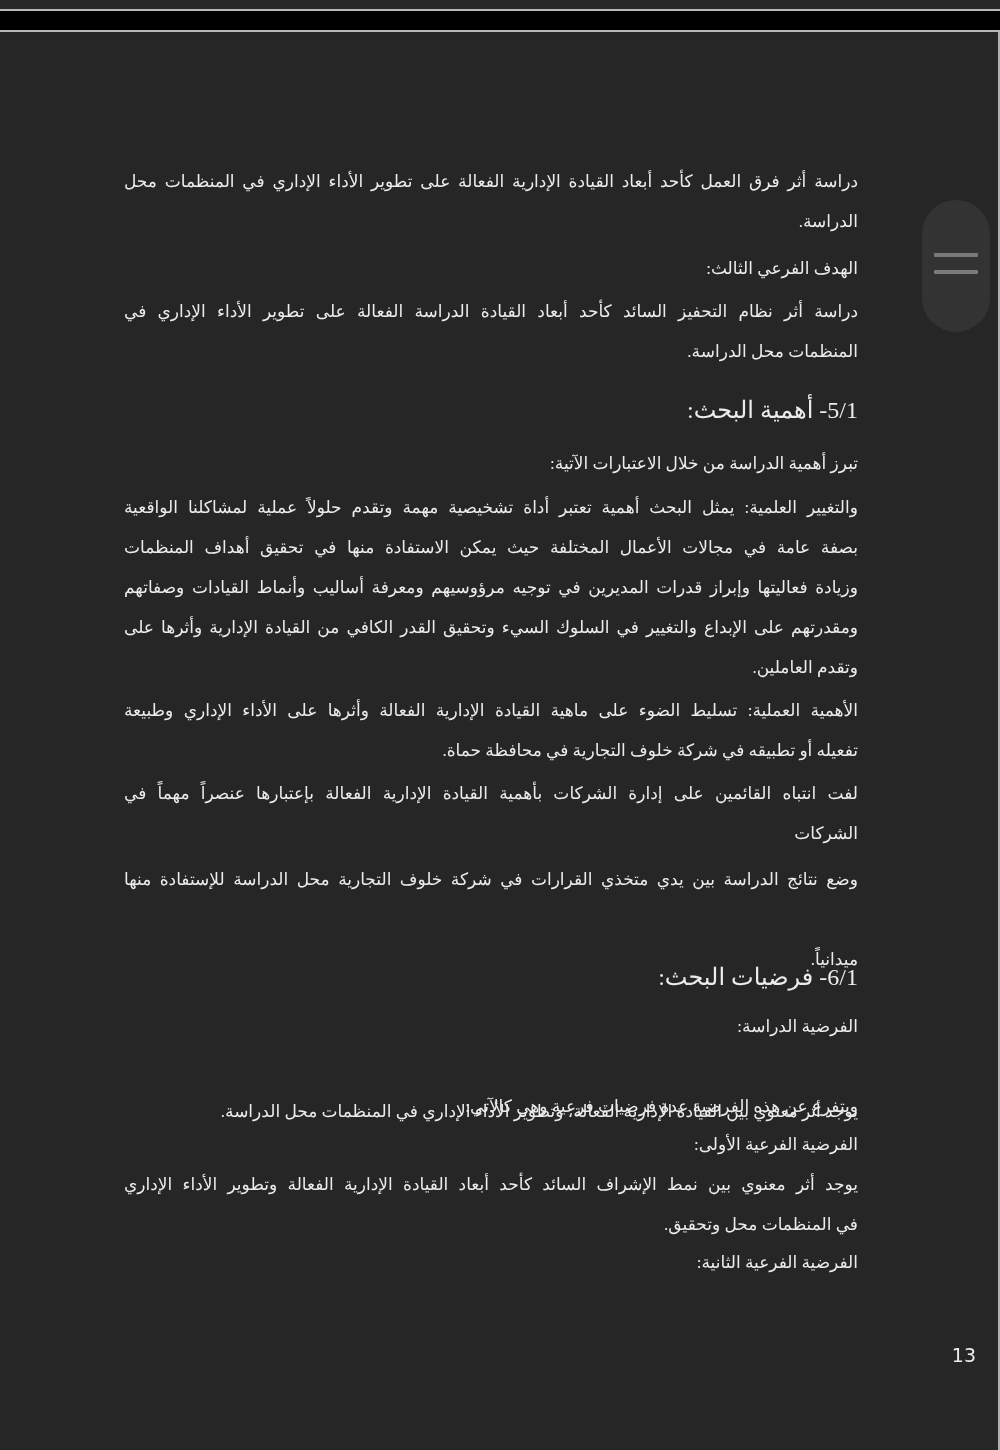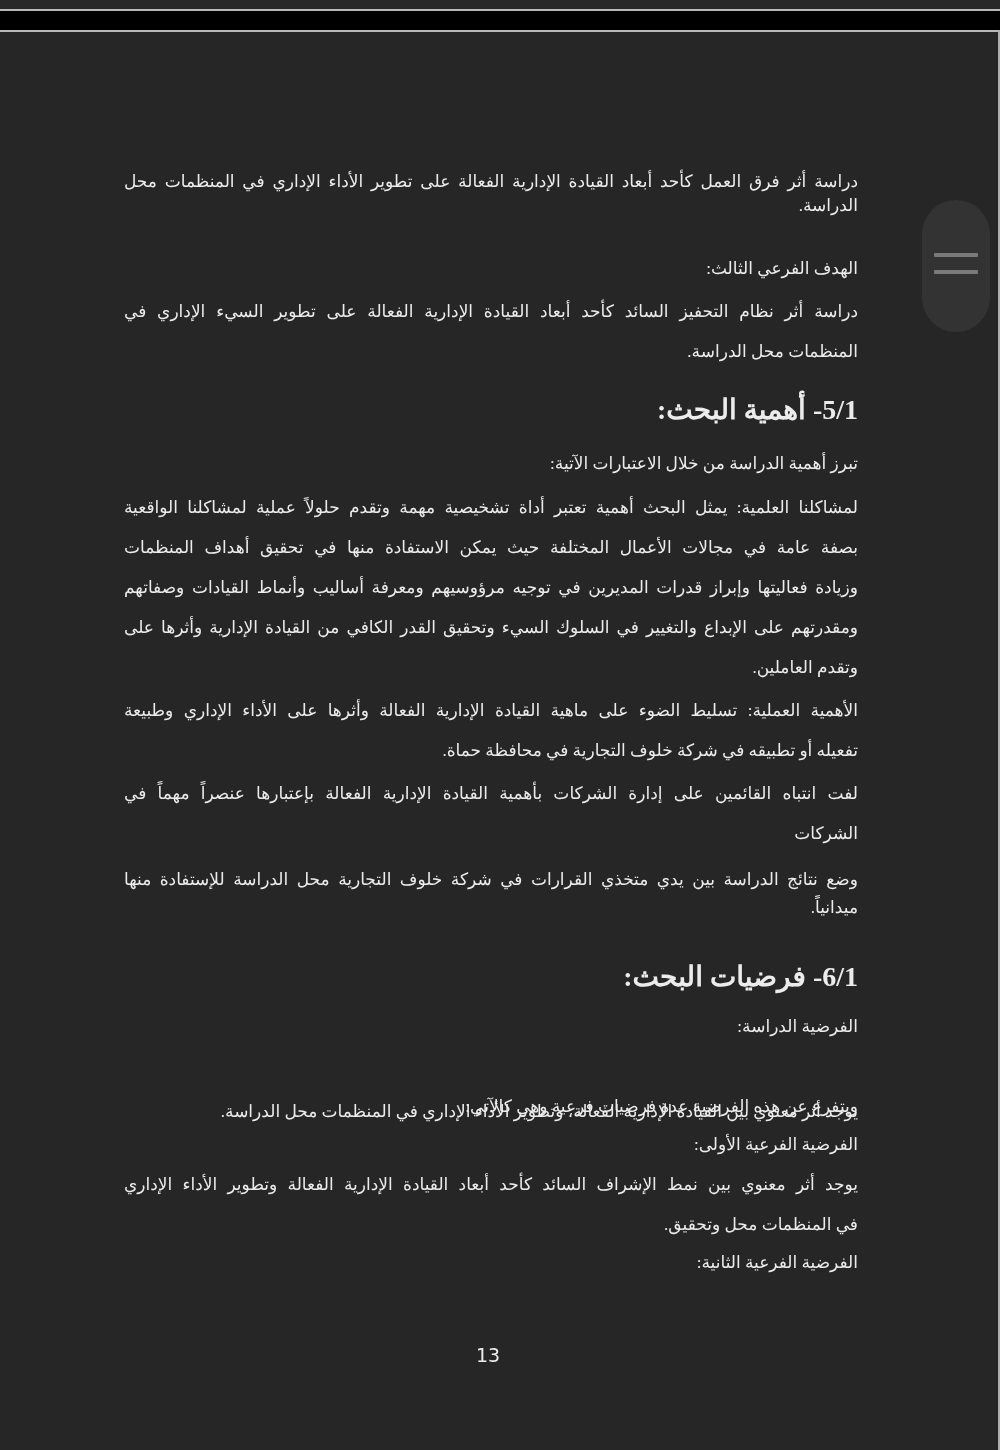--- a/index.html
+++ b/index.html
@@ -20,61 +20,61 @@
   .content {
     position: absolute; left: 124px; width: 734px; top: 160px;
     direction: rtl; text-align: justify;
     color: #ececec;
     font-family: "Liberation Serif", "DejaVu Serif", serif;
     font-size: 17px;
   }
   .line { position: absolute; right: 0; width: 734px; white-space: nowrap; line-height: 24px; }
   .just { text-align: justify; text-align-last: justify; margin-left: 42px; }
   .b { font-weight: normal; }
-  .h { font-weight: bold; font-size: 28px; line-height: 28px; }
+  .h { font-weight: normal; font-size: 24px; line-height: 28px; }
   .scroll-handle {
     position: absolute; left: 922px; top: 200px; width: 68px; height: 132px;
     border-radius: 34px; background: #333333;
   }
   .scroll-handle .bar { position: absolute; left: 12px; width: 44px; height: 4px; background: #7a7a7a; border-radius: 1px; }
   .pagenum {
-    position: absolute; left: 0; width: 976px; top: 1344px; text-align: center;
+    position: absolute; left: 0; width: 976px; top: 1344px; text-align: right;
     color: #ececec; font-family: "DejaVu Sans", sans-serif; font-size: 19px;
   }
 </style>
 </head>
 <body>
 
 <div class="topstrip-a"></div>
 <div class="topline" style="top:9px"></div>
 <div class="blackbar"></div>
 <div class="topline" style="top:30px"></div>
 
 <div class="page"></div>
 <div class="rightedge"></div>
 
 <div class="content">
   <div class="line just" style="top:10px">دراسة أثر فرق العمل كأحد أبعاد القيادة الإدارية الفعالة على تطوير الأداء الإداري في المنظمات محل</div>
-  <div class="line" style="top:34px">الدراسة.</div>
+  <div class="line" style="top:50px">الدراسة.</div>
   <div class="line b" style="top:97px">الهدف الفرعي الثالث:</div>
-  <div class="line just" style="top:140px">دراسة أثر نظام التحفيز السائد كأحد أبعاد القيادة الإدارية الفعالة على تطوير السيء الإداري في</div>
+  <div class="line just" style="top:140px">دراسة أثر نظام التحفيز السائد كأحد أبعاد القيادة الدراسة الفعالة على تطوير الأداء الإداري في</div>
   <div class="line" style="top:180px">المنظمات محل الدراسة.</div>
   <div class="line h" style="top:236px">5/1- أهمية البحث:</div>
   <div class="line" style="top:292px">تبرز أهمية الدراسة من خلال الاعتبارات الآتية:</div>
-  <div class="line just" style="top:336px"><span class="b">لمشاكلنا العلمية:</span><span> يمثل البحث أهمية تعتبر أداة تشخيصية مهمة وتقدم حلولاً عملية لمشاكلنا الواقعية</span></div>
+  <div class="line just" style="top:336px"><span class="b">والتغيير العلمية:</span><span> يمثل البحث أهمية تعتبر أداة تشخيصية مهمة وتقدم حلولاً عملية لمشاكلنا الواقعية</span></div>
   <div class="line just" style="top:376px">بصفة عامة في مجالات الأعمال المختلفة حيث يمكن الاستفادة منها في تحقيق أهداف المنظمات</div>
   <div class="line just" style="top:416px">وزيادة فعاليتها وإبراز قدرات المديرين في توجيه مرؤوسيهم ومعرفة أساليب وأنماط القيادات وصفاتهم</div>
   <div class="line just" style="top:456px">ومقدرتهم على الإبداع والتغيير في السلوك السيء وتحقيق القدر الكافي من القيادة الإدارية وأثرها على</div>
   <div class="line" style="top:496px">وتقدم العاملين.</div>
   <div class="line just" style="top:539px"><span class="b">الأهمية العملية:</span><span> تسليط الضوء على ماهية القيادة الإدارية الفعالة وأثرها على الأداء الإداري وطبيعة</span></div>
   <div class="line" style="top:579px">تفعيله أو تطبيقه في شركة خلوف التجارية في محافظة حماة.</div>
   <div class="line just" style="top:622px">لفت انتباه القائمين على إدارة الشركات بأهمية القيادة الإدارية الفعالة بإعتبارها عنصراً مهماً في</div>
   <div class="line" style="top:662px">الشركات</div>
   <div class="line just" style="top:708px">وضع نتائج الدراسة بين يدي متخذي القرارات في شركة خلوف التجارية محل الدراسة للإستفادة منها</div>
-  <div class="line" style="top:736px">ميدانياً.</div>
+  <div class="line" style="top:788px">ميدانياً.</div>
   <div class="line h" style="top:803px">6/1- فرضيات البحث:</div>
   <div class="line b" style="top:855px">الفرضية الدراسة:</div>
   <div class="line" style="top:940px">يوجد أثر معنوي بين القيادة الإدارية الفعالة، وتطوير الأداء الإداري في المنظمات محل الدراسة.</div>
   <div class="line" style="top:935px">ويتفرع عن هذه الفرضية عدة فرضيات فرعية وهي كالآتي:</div>
   <div class="line b" style="top:973px">الفرضية الفرعية الأولى:</div>
   <div class="line just" style="top:1013px">يوجد أثر معنوي بين نمط الإشراف السائد كأحد أبعاد القيادة الإدارية الفعالة وتطوير الأداء الإداري</div>
   <div class="line" style="top:1053px">في المنظمات محل وتحقيق.</div>
   <div class="line b" style="top:1091px">الفرضية الفرعية الثانية:</div>
 </div>
 

